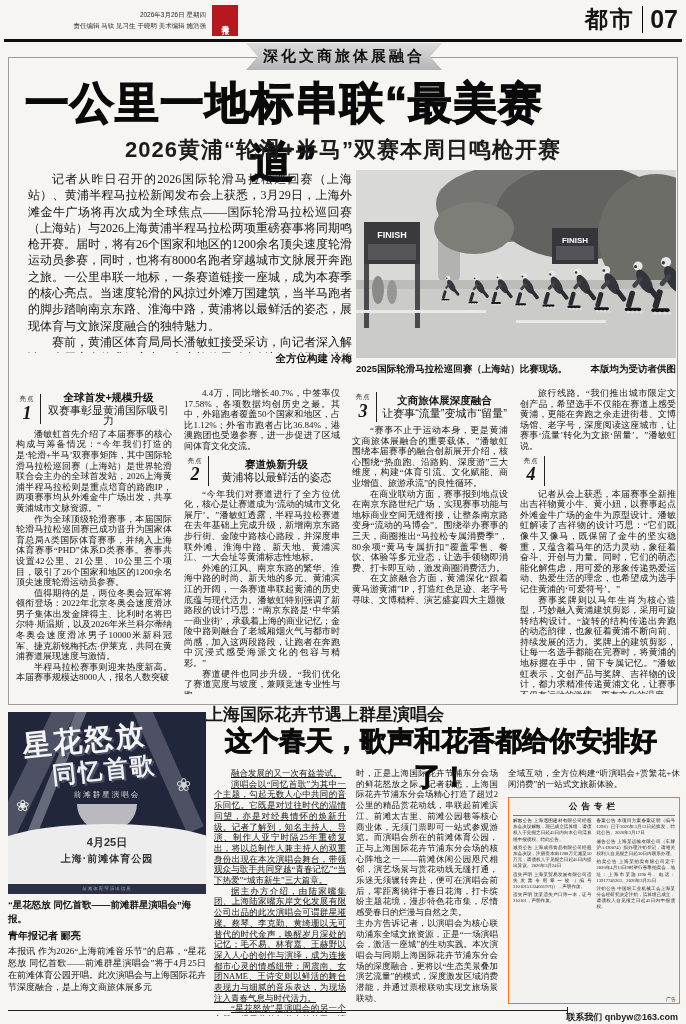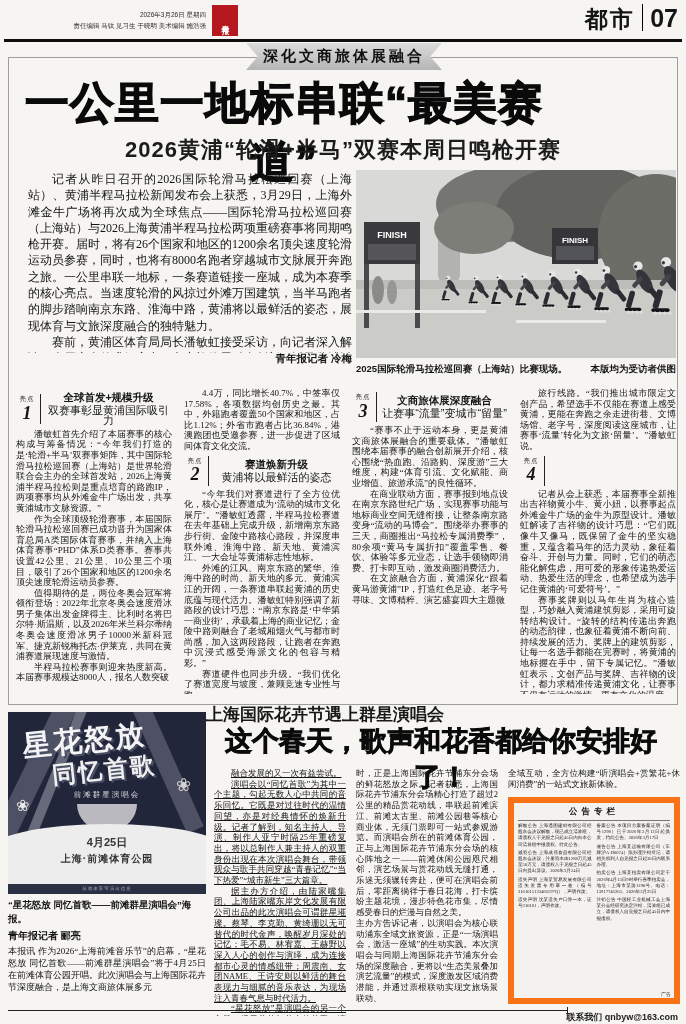--- a/index.html
+++ b/index.html
@@ -7,21 +7,21 @@
     width:686px;height:1024px;position:relative;overflow:hidden;
     background:#f6f5f1;color:#151515;
     font-family:"Liberation Serif","DejaVu Serif",serif;
   }
   .abs{position:absolute;}
   
   #hdr-meta{left:0;top:9px;width:206px;text-align:right;font-size:6.5px;line-height:1.7;color:#2a2a2a;font-family:"Liberation Sans",sans-serif;}
   #masthead{left:212px;top:5px;width:26px;height:31px;background:#b5191f;color:#fff;
     writing-mode:vertical-rl;text-orientation:upright;font-size:7.5px;letter-spacing:1px;
     display:flex;align-items:center;justify-content:center;font-weight:bold;}
-  #hdr-right{right:8px;top:4px;display:flex;align-items:flex-start;gap:7px;}
+  #hdr-right{right:8px;top:4px;display:flex;align-items:center;gap:7px;}
   #section-name{font-size:23px;font-weight:bold;letter-spacing:2px;}
   #pgdiv{width:1.5px;height:27px;background:#000;}
   #page-no{font-size:25px;font-weight:bold;font-family:"Liberation Sans",sans-serif;}
   #hdr-rule{left:4px;top:39px;width:678px;height:3px;background:#0e0e0e;}
   
   #a1-box{left:8px;top:57px;width:668px;height:646px;border:1px solid #9d9d9d;background:transparent;}
   #ribbon{left:246px;top:43px;width:196px;height:27px;z-index:3;
     background:linear-gradient(#dcdcdc,#b5b5b5);
     clip-path:polygon(0 0,100% 0,94% 50%,100% 100%,0 100%,6% 50%);
     display:flex;align-items:center;justify-content:center;
@@ -94,21 +94,21 @@
   #a2-byline{left:8px;top:929px;width:198px;font-size:10px;font-weight:bold;
     font-family:"Liberation Sans",sans-serif;}
   .a2col{position:absolute;font-size:8.5px;line-height:10.7px;text-align:justify;overflow:hidden;}
   .a2col .para{margin:0;text-indent:2em;}
   .a2col .para.flush{text-indent:0;}
   #a2c1{left:8px;top:945px;width:198px;height:62px;font-size:9px;line-height:12px;}
   #a2c2{left:214px;top:768px;width:132px;height:248px;text-decoration:underline;}
   #a2c3{left:356px;top:768px;width:142px;height:248px;}
   #a2c4{left:508px;top:768px;width:172px;height:24px;}
   
-  #notices{left:508px;top:797px;width:172px;height:207px;border:6px solid #f97316;background:#f3f2ee;
+  #notices{left:508px;top:797px;width:172px;height:207px;border:1px solid #f97316;background:#f3f2ee;
     padding:3px 4px;box-sizing:border-box;}
   #notices-title{text-align:center;font-size:8.5px;font-weight:bold;letter-spacing:4px;
     border-bottom:1px solid #777;padding-bottom:2px;margin-bottom:2px;}
   #notices-cols{column-count:2;column-gap:5px;height:178px;overflow:hidden;}
   #notices-cols .para{margin:0 0 2px 0;font-size:4.6px;line-height:1.35;text-align:justify;color:#222;}
   #ad-label{position:absolute;right:3px;bottom:1px;font-size:5px;color:#333;}
   
   #footer-line{left:8px;top:1010px;width:560px;height:1px;background:#222;}
   #footer-tick{left:567px;top:1007px;width:1px;height:7px;background:#222;}
   #footer-text{right:8px;top:1011px;font-size:9px;font-weight:bold;color:#222;
@@ -131,21 +131,21 @@
 
 <div class="abs" id="a1-box"></div>
 <div class="abs" id="ribbon">深化文商旅体展融合</div>
 <div class="abs" id="a1-headline">一公里一地标串联“最美赛道”</div>
 <div class="abs" id="a1-subhead">2026黄浦“轮滑+半马”双赛本周日鸣枪开赛</div>
 
 <div class="abs" id="a1-intro">
     <p class="para">记者从昨日召开的2026国际轮滑马拉松巡回赛（上海站）、黄浦半程马拉松新闻发布会上获悉，3月29日，上海外滩金牛广场将再次成为全球焦点——国际轮滑马拉松巡回赛（上海站）与2026上海黄浦半程马拉松两项重磅赛事将同期鸣枪开赛。届时，将有26个国家和地区的1200余名顶尖速度轮滑运动员参赛，同时，也将有8000名跑者穿越城市文脉展开奔跑之旅。一公里串联一地标，一条赛道链接一座城，成为本赛季的核心亮点。当速度轮滑的风掠过外滩万国建筑，当半马跑者的脚步踏响南京东路、淮海中路，黄浦将以最鲜活的姿态，展现体育与文旅深度融合的独特魅力。</p>
     <p class="para">赛前，黄浦区体育局局长潘敏虹接受采访，向记者深入解读了本届赛事的升级亮点、文商旅体展融合创新，以及黄浦以赛营城、赋能发展的诸多焦点。</p>
   </div>
-<div class="abs" id="a1-byline">青年报记者 冷梅</div>
+<div class="abs" id="a1-byline">全方位构建 冷梅</div>
 
 <div class="abs" id="photo">
   <svg width="320" height="188" viewBox="0 0 320 188" xmlns="http://www.w3.org/2000/svg">
     <defs>
       <g id="sk">
         <circle cx="0" cy="0" r="4.2" fill="#e7e7e7"></circle>
         <circle cx="-2.2" cy="0.6" r="1.4" fill="#3a3a3a"></circle>
         <ellipse cx="6" cy="14" rx="5.5" ry="12" transform="rotate(-30 6 14)" fill="#34353b"></ellipse>
         <rect x="-7" y="22" width="5" height="16" rx="2" transform="rotate(16 -7 22)" fill="#2b2c31"></rect>
         <rect x="9" y="22" width="5" height="14" rx="2" transform="rotate(-38 9 22)" fill="#2b2c31"></rect>

